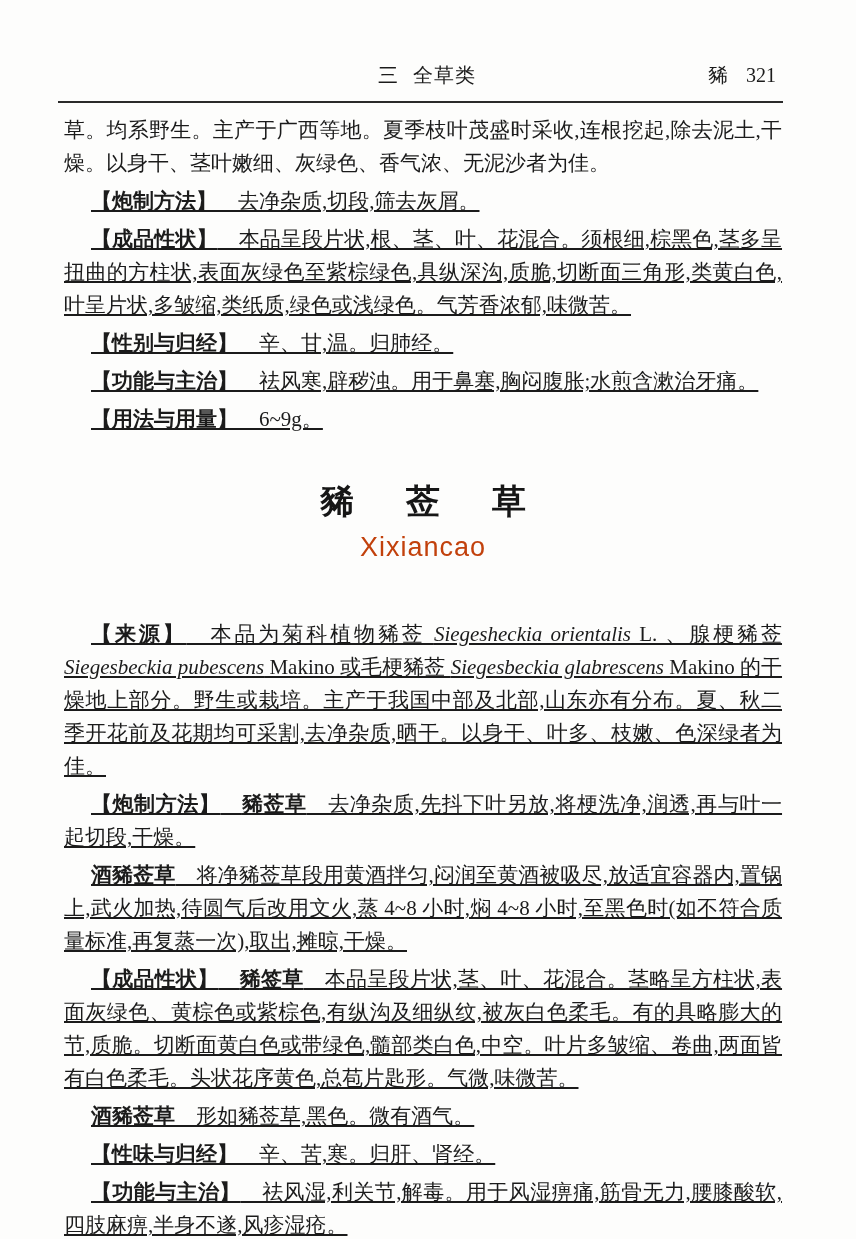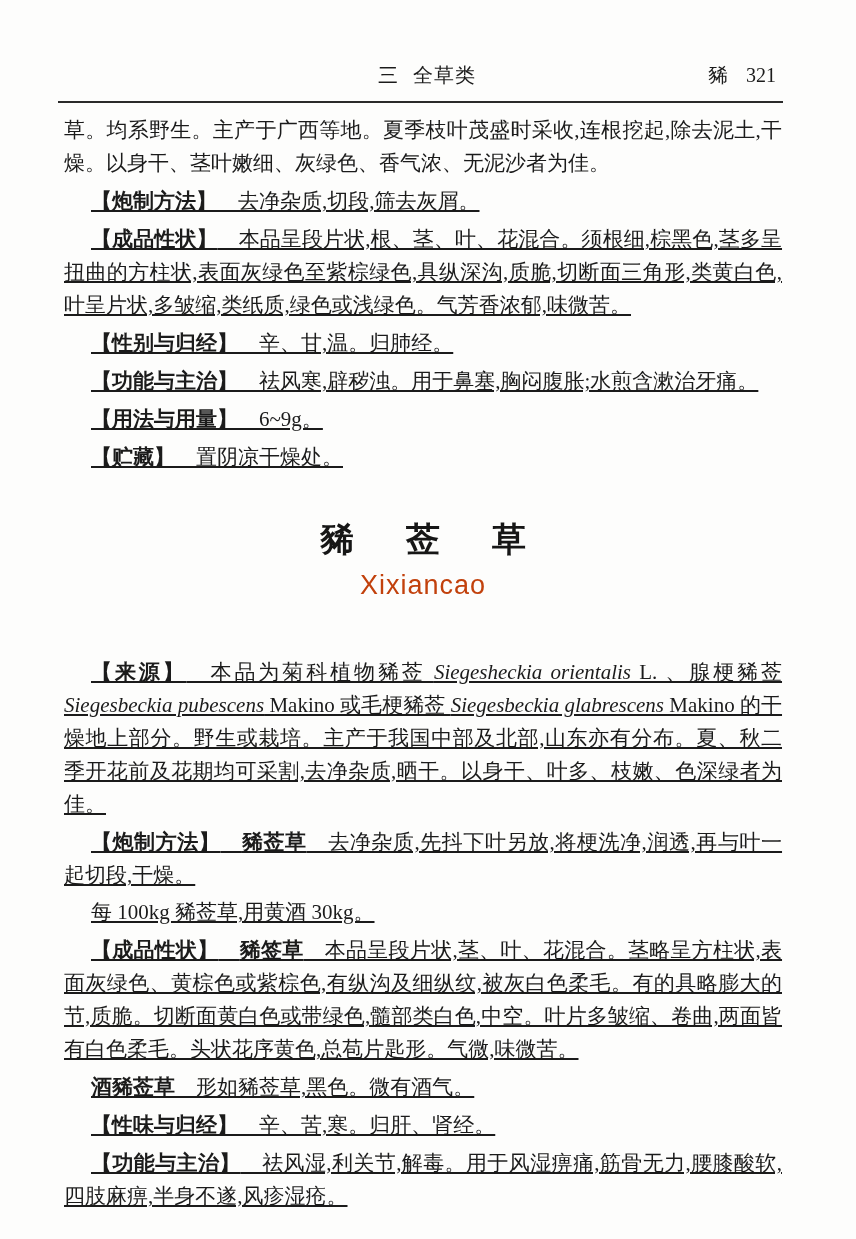--- a/index.html
+++ b/index.html
@@ -65,36 +65,35 @@
   <div class="rule"></div>
 
   <div class="bodycol">
     <div id="prev-entry">
         <p class="para"><span>草。均系野生。主产于广西等地。夏季枝叶茂盛时采收,连根挖起,除去泥土,干燥。以身干、茎叶嫩细、灰绿色、香气浓、无泥沙者为佳。</span></p>
         <p class="para indent"><span class="b">【炮制方法】</span><span>　去净杂质,切段,筛去灰屑。</span></p>
         <p class="para indent"><span class="b">【成品性状】</span><span>　本品呈段片状,根、茎、叶、花混合。须根细,棕黑色,茎多呈扭曲的方柱状,表面灰绿色至紫棕绿色,具纵深沟,质脆,切断面三角形,类黄白色,叶呈片状,多皱缩,类纸质,绿色或浅绿色。气芳香浓郁,味微苦。</span></p>
         <p class="para indent"><span class="b">【性别与归经】</span><span>　辛、甘,温。归肺经。</span></p>
         <p class="para indent"><span class="b">【功能与主治】</span><span>　祛风寒,辟秽浊。用于鼻塞,胸闷腹胀;水煎含漱治牙痛。</span></p>
         <p class="para indent"><span class="b">【用法与用量】</span><span>　6~9g。</span></p>
-        <p class="para indent"><span class="b">【贮藏】</span><span>　置阴凉干燥处。</span></p>
       </div>
 
     <div class="title-block">
       <div class="title-row" id="entry-title">
           <span>豨</span>
           <span>莶</span>
           <span>草</span>
         </div>
       <div class="pinyin">Xixiancao</div>
     </div>
 
     <div class="entry-body" id="entry-body">
         <p class="para indent"><span class="b">【来源】</span><span>　本品为菊科植物豨莶 </span><span class="i">Siegesheckia orientalis</span><span> L. 、腺梗豨莶 </span><span class="i">Siegesbeckia pubescens</span><span> Makino 或毛梗豨莶 </span><span class="i">Siegesbeckia glabrescens</span><span> Makino 的干燥地上部分。野生或栽培。主产于我国中部及北部,山东亦有分布。夏、秋二季开花前及花期均可采割,去净杂质,晒干。以身干、叶多、枝嫩、色深绿者为佳。</span></p>
         <p class="para indent"><span class="b">【炮制方法】</span><span>　</span><span class="b">豨莶草</span><span>　去净杂质,先抖下叶另放,将梗洗净,润透,再与叶一起切段,干燥。</span></p>
-        <p class="para indent"><span>每 100kg 豨莶草,用黄酒 30kg。</span></p>
+        <p class="para indent"><span class="b">酒豨莶草</span><span>　将净豨莶草段用黄酒拌匀,闷润至黄酒被吸尽,放适宜容器内,置锅上,武火加热,待圆气后改用文火,蒸 4~8 小时,焖 4~8 小时,至黑色时(如不符合质量标准,再复蒸一次),取出,摊晾,干燥。</span></p>
         <p class="para indent"><span class="b">【成品性状】</span><span>　</span><span class="b">豨签草</span><span>　本品呈段片状,茎、叶、花混合。茎略呈方柱状,表面灰绿色、黄棕色或紫棕色,有纵沟及细纵纹,被灰白色柔毛。有的具略膨大的节,质脆。切断面黄白色或带绿色,髓部类白色,中空。叶片多皱缩、卷曲,两面皆有白色柔毛。头状花序黄色,总苞片匙形。气微,味微苦。</span></p>
         <p class="para indent"><span class="b">酒豨莶草</span><span>　形如豨莶草,黑色。微有酒气。</span></p>
         <p class="para indent"><span class="b">【性味与归经】</span><span>　辛、苦,寒。归肝、肾经。</span></p>
         <p class="para indent"><span class="b">【功能与主治】</span><span>　祛风湿,利关节,解毒。用于风湿痹痛,筋骨无力,腰膝酸软,四肢麻痹,半身不遂,风疹湿疮。</span></p>
       </div>
   </div>
 
 </div>
 
 </body></html>

